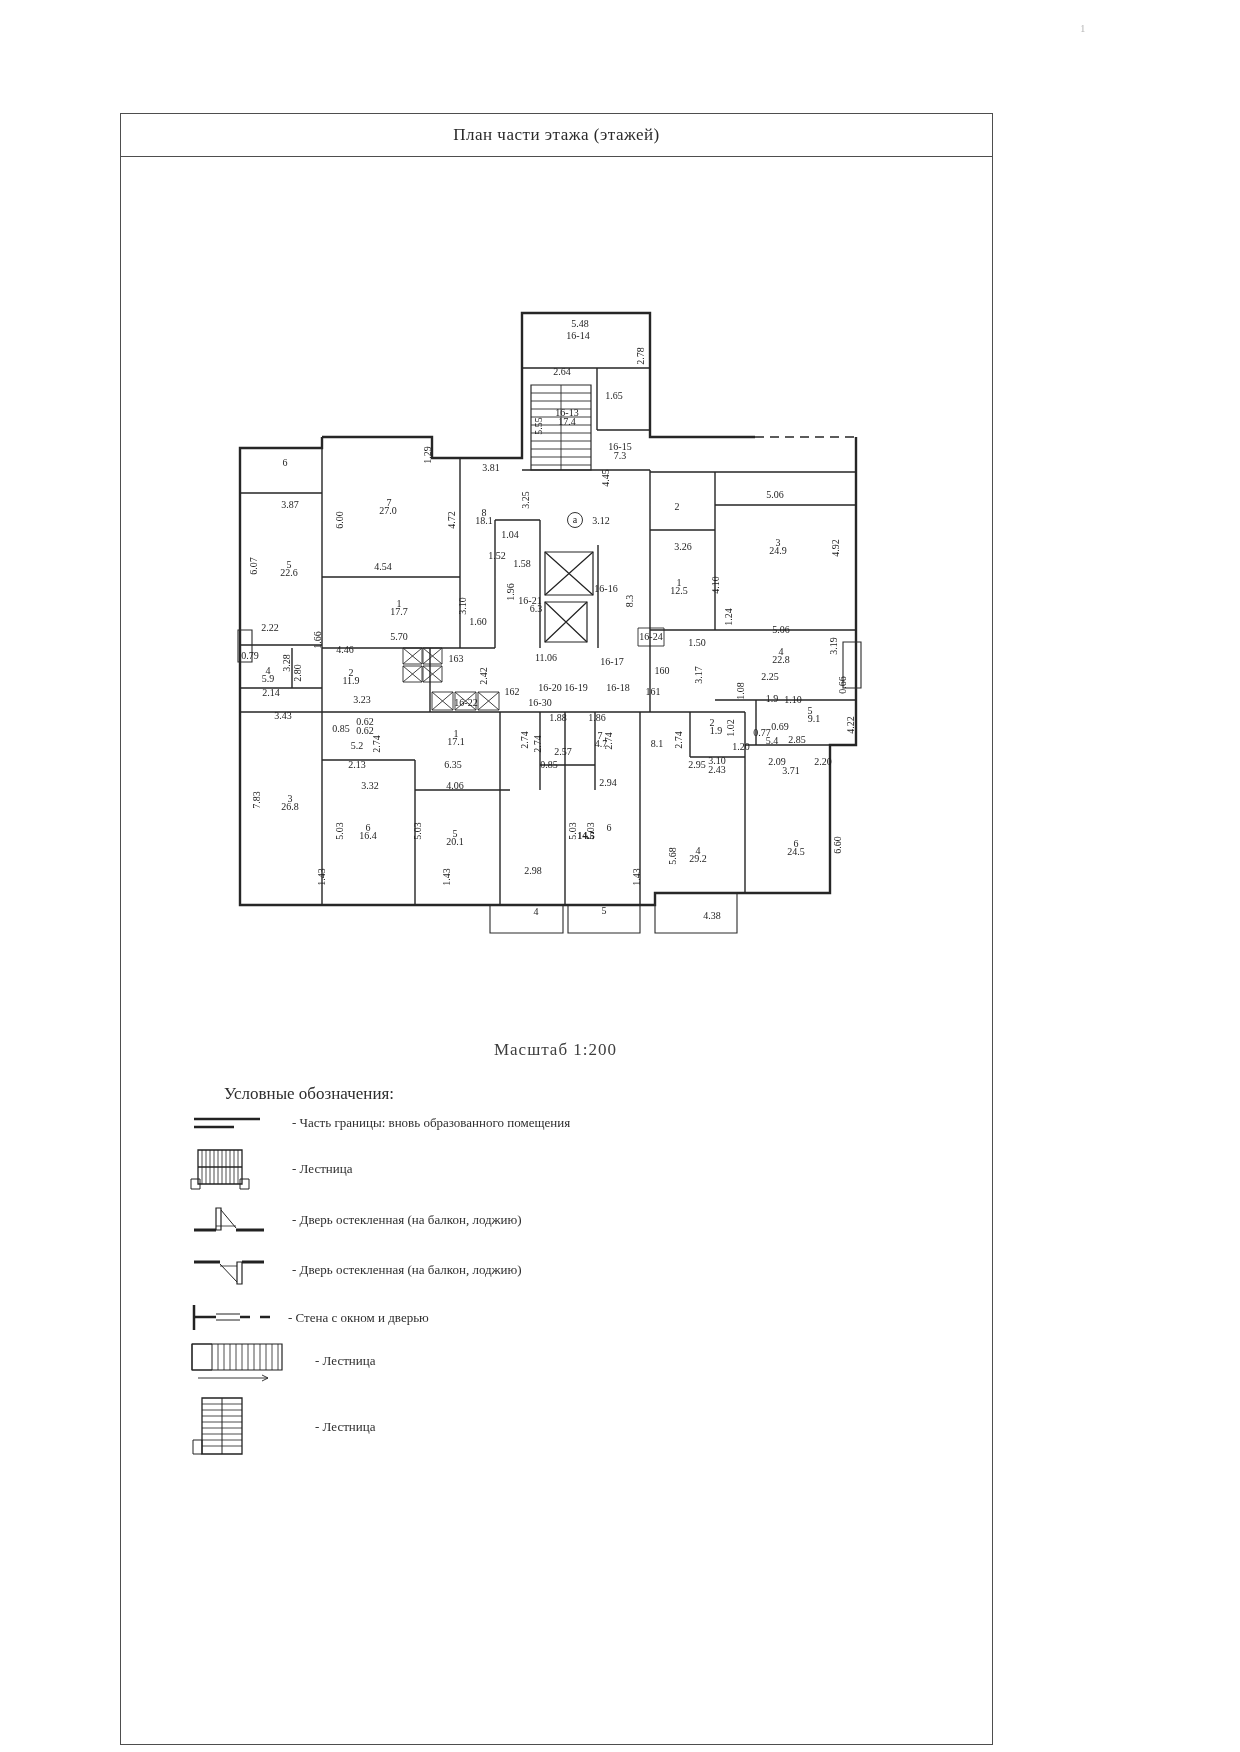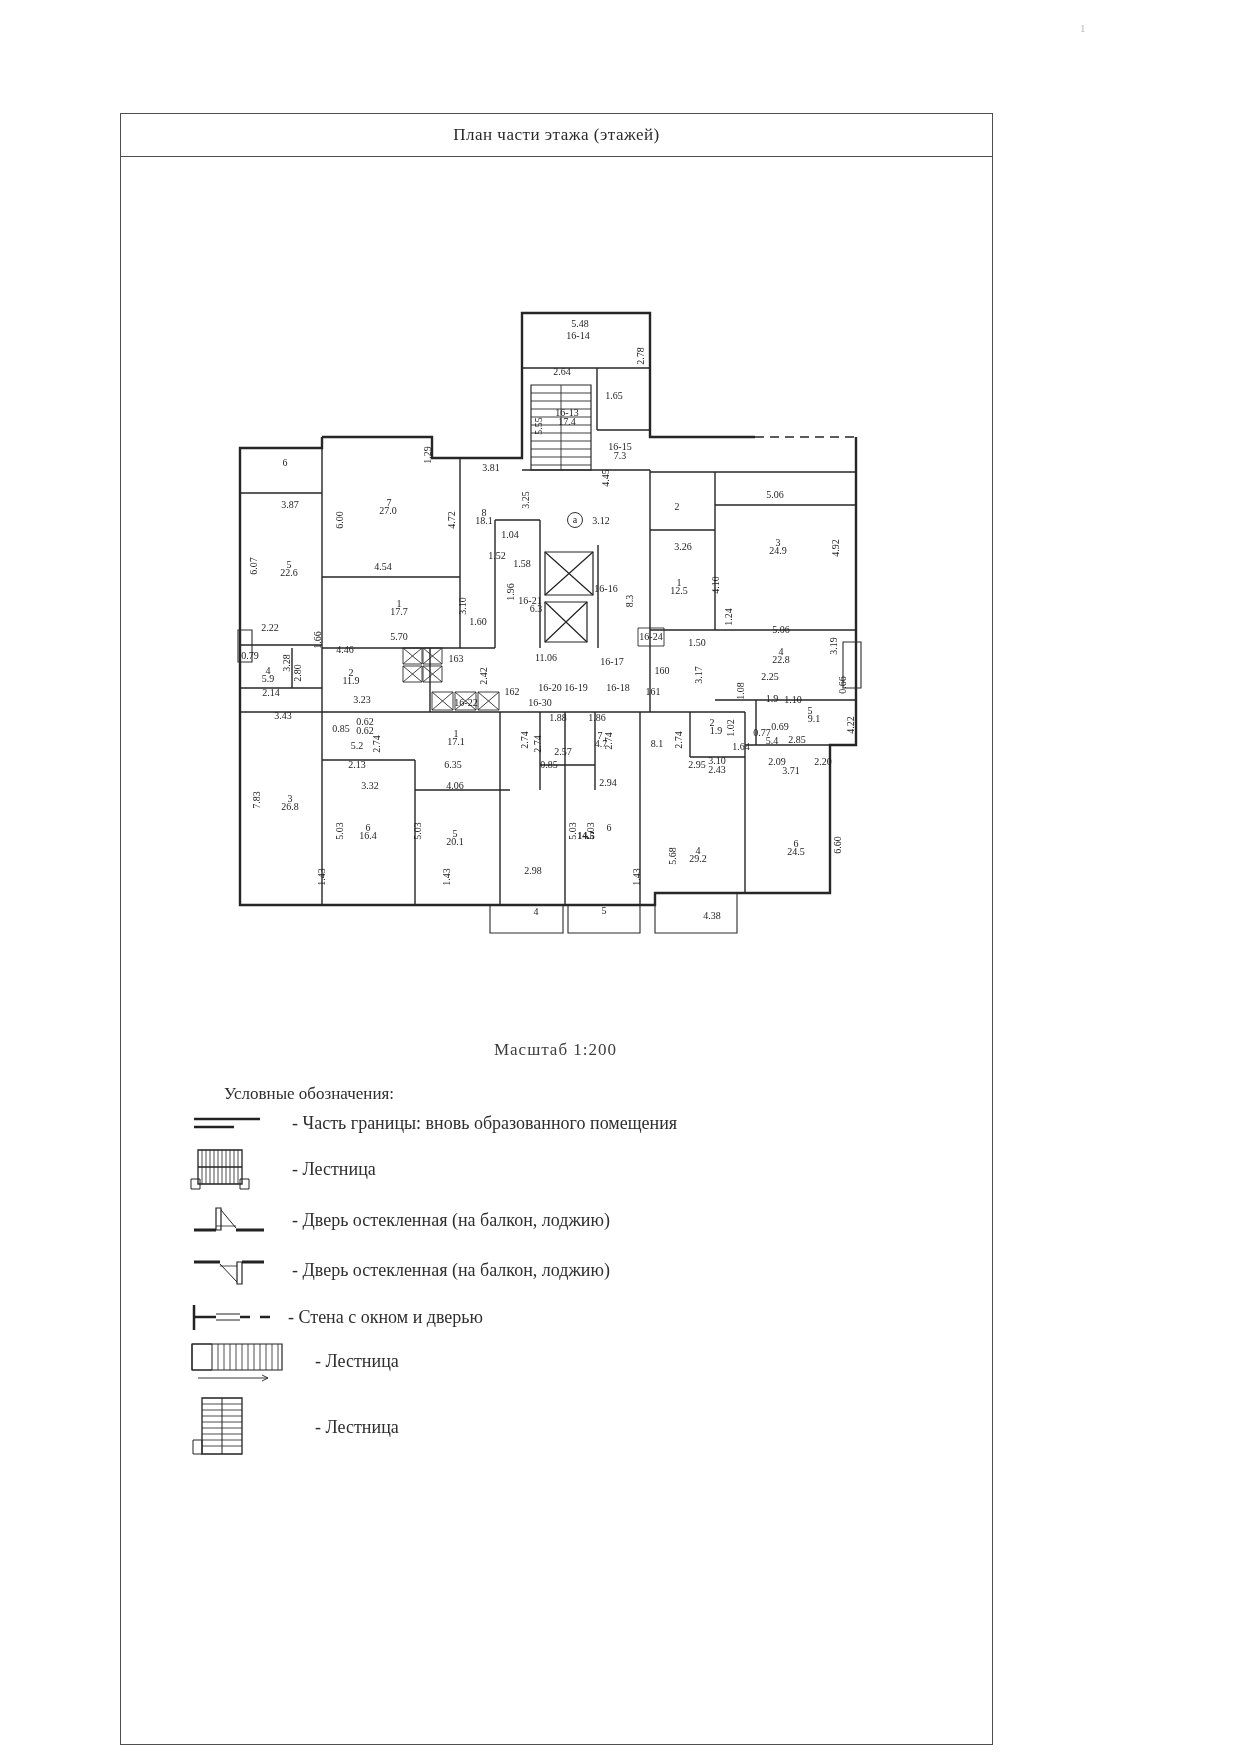--- a/index.html
+++ b/index.html
@@ -34,21 +34,21 @@
   .plan-label.rot{transform:translate(-50%,-50%) rotate(-90deg);}
   .plan-label.circled{
     border:1px solid #333;border-radius:50%;width:14px;height:14px;
     line-height:14px;text-align:center;font-size:10px;
   }
   .legend-heading{
     position:absolute;left:193px;top:1084px;font-size:17px;color:#2e2e2e;margin-left:31px;
   }
   .legend-item{position:absolute;display:flex;align-items:center;color:#2e2e2e;}
   .legend-icon{display:inline-flex;align-items:center;justify-content:flex-start;}
-  .legend-label{font-size:18px;white-space:nowrap;}
+  .legend-label{font-size:13px;white-space:nowrap;}
   .corner-artifact{
     position:absolute;left:1080px;top:22px;font-size:11px;color:#9a9a9a;opacity:.7;
   }
   svg line, svg path, svg rect{vector-effect:non-scaling-stroke;}
 </style>
 </head>
 <body>
 
 <div class="corner-artifact">1</div>
 
@@ -238,21 +238,21 @@
     <span class="plan-label" style="left: 600px; top: 736px;">7</span>
     <span class="plan-label" style="left: 601px; top: 744px;">4.7</span>
     <span class="plan-label rot" style="left: 609px; top: 741px;">2.74</span>
     <span class="plan-label" style="left: 608px; top: 783px;">2.94</span>
     <span class="plan-label" style="left: 657px; top: 744px;">8.1</span>
     <span class="plan-label rot" style="left: 679px; top: 740px;">2.74</span>
     <span class="plan-label" style="left: 697px; top: 765px;">2.95</span>
     <span class="plan-label" style="left: 712px; top: 723px;">2</span>
     <span class="plan-label" style="left: 716px; top: 731px;">1.9</span>
     <span class="plan-label rot" style="left: 731px; top: 728px;">1.02</span>
-    <span class="plan-label" style="left: 741px; top: 747px;">1.64</span>
+    <span class="plan-label" style="left: 741px; top: 747px;">1.20</span>
     <span class="plan-label" style="left: 717px; top: 761px;">3.10</span>
     <span class="plan-label" style="left: 717px; top: 770px;">2.43</span>
     <span class="plan-label rot" style="left: 257px; top: 800px;">7.83</span>
     <span class="plan-label" style="left: 290px; top: 799px;">3</span>
     <span class="plan-label" style="left: 290px; top: 807px;">26.8</span>
     <span class="plan-label rot" style="left: 340px; top: 831px;">5.03</span>
     <span class="plan-label" style="left: 368px; top: 828px;">6</span>
     <span class="plan-label" style="left: 368px; top: 836px;">16.4</span>
     <span class="plan-label rot" style="left: 418px; top: 831px;">5.03</span>
     <span class="plan-label" style="left: 455px; top: 834px;">5</span>

